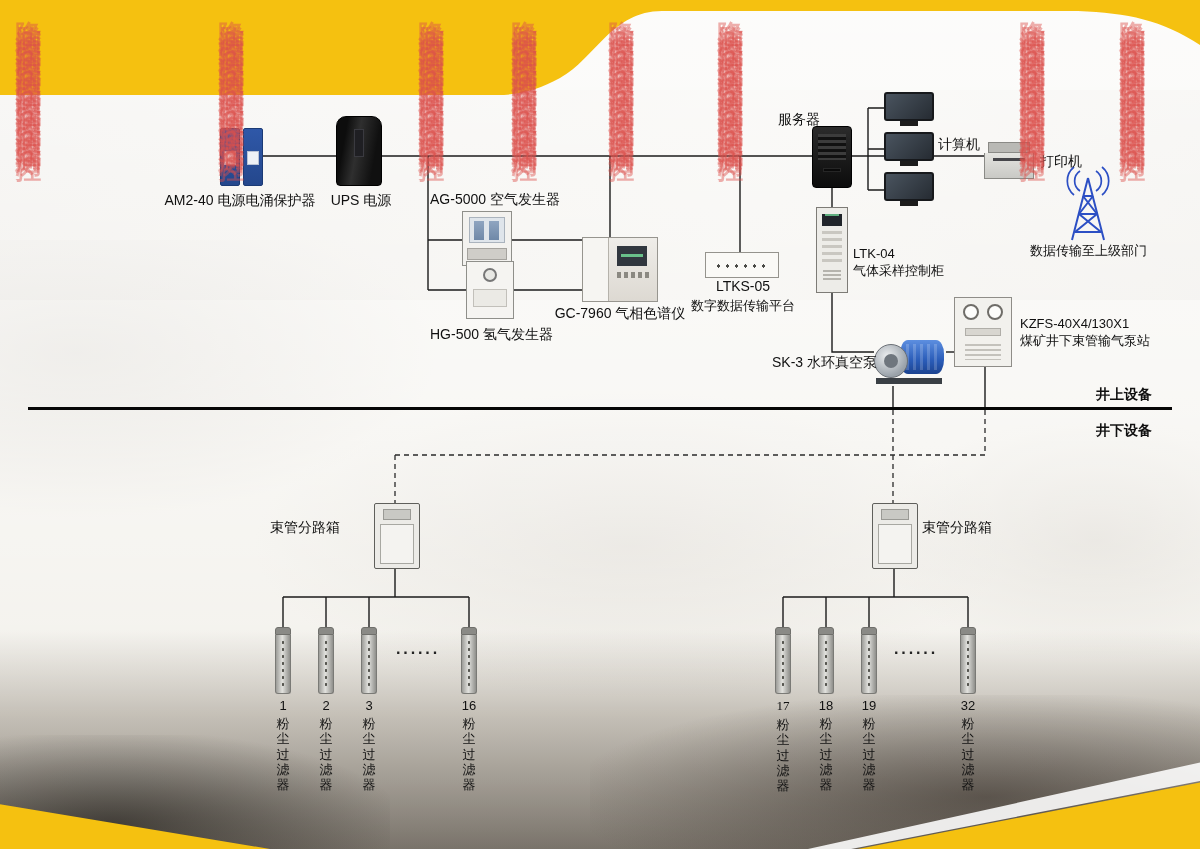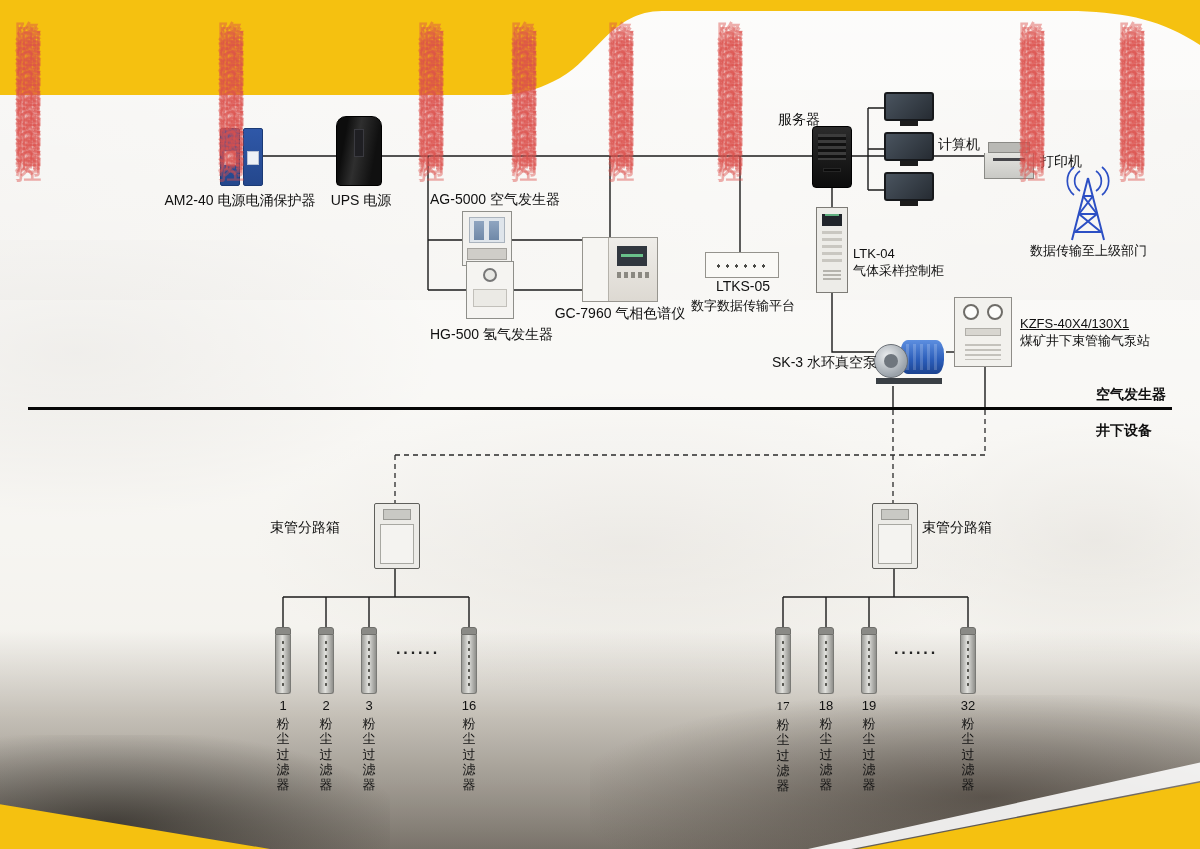--- a/index.html
+++ b/index.html
@@ -143,21 +143,21 @@
       <path d="M893 386 V410"></path>
       <path d="M395 567 V597 M283 597 H469 M283 597 V627 M326 597 V627 M369 597 V627 M469 597 V627"></path>
       <path d="M894 567 V597 M783 597 H968 M783 597 V627 M826 597 V627 M869 597 V627 M968 597 V627"></path>
     </g>
     <g fill="none" stroke="#2A2A2A" stroke-width="1.3" stroke-dasharray="5 4">
       <path d="M893 410 V455 M985 410 V455 M395 455 H985 M395 455 V503 M893 455 V503"></path>
     </g>
   </svg>
 
   <div class="divider"></div>
-  <div class="lbl b" style="left:1096px; top:385px;">空气发生器</div>
+  <div class="lbl b" style="left:1096px; top:385px;">井上设备</div>
   <div class="lbl b" style="left:1096px; top:421px;">井下设备</div>
 
   <div class="dev surge">
     <div class="am-mod m1">
         <div class="am-win"></div>
       </div>
     <div class="am-mod m2">
         <div class="am-win"></div>
       </div>
   </div>
@@ -250,21 +250,21 @@
   </div>
   <div class="lbl sm" style="left:853px; top:245px;">LTK-04</div>
   <div class="lbl sm" style="left:853px; top:262px;">气体采样控制柜</div>
 
   <div class="dev kzfs">
     <div class="kz-g g1"></div>
     <div class="kz-g g2"></div>
     <div class="kz-mid"></div>
     <div class="kz-vent"></div>
   </div>
-  <div class="lbl sm" style="left:1020px; top:315px;text-decoration:underline;">KZFS-40X4/130X1</div>
+  <div class="lbl sm" style="left:1020px; top:315px;">KZFS-40X4/130X1</div>
   <div class="lbl sm" style="left:1020px; top:332px;">煤矿井下束管输气泵站</div>
 
   <div class="dev pump">
     <div class="pump-motor">
         <div class="pump-fins"></div>
       </div>
     <div class="pump-head"></div>
     <div class="pump-eye"></div>
     <div class="pump-base"></div>
   </div>

